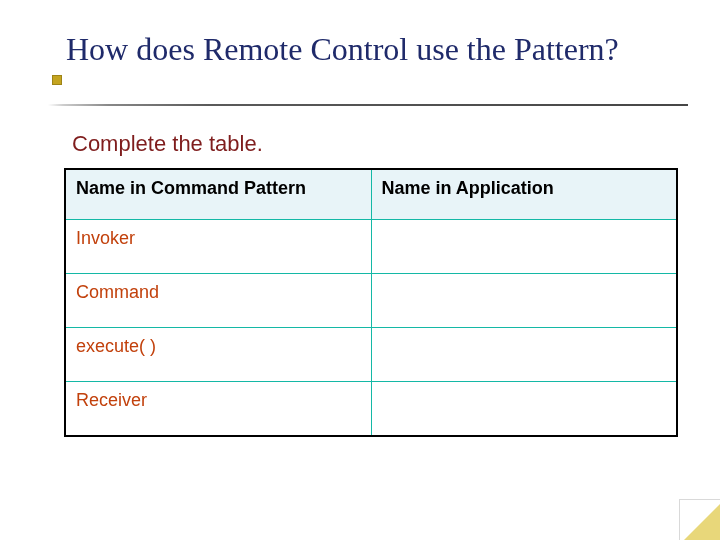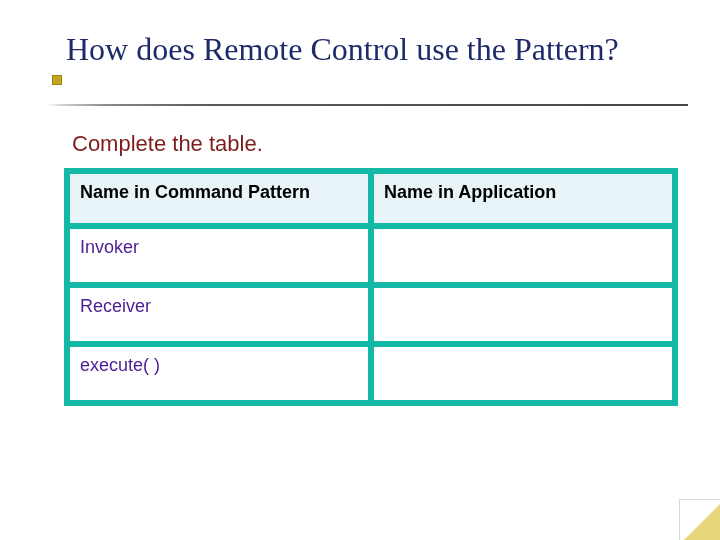--- a/index.html
+++ b/index.html
@@ -55,35 +55,35 @@
   }
   .table {
     position: absolute;
     left: 52px;
     top: 156px;
     width: 614px;
     border: 2px solid #000;
     border-collapse: collapse;
   }
   .table th, .table td {
-    border: 6px solid #14b8a6;
+    border: 1px solid #14b8a6;
     text-align: left;
     vertical-align: top;
     padding: 6px 10px 22px 10px;
   }
   .table th {
     background: #e8f4f8;
     font-weight: 700;
     font-size: 18px;
     color: #000;
     padding: 8px 10px 20px 10px;
   }
   .table td {
     font-size: 18px;
-    color: #4c1d95;
+    color: #c2410c;
     padding: 8px 10px 24px 10px;
   }
   .col-left { width: 50%; }
   .col-right { width: 50%; }
   .corner-fold {
     position: absolute;
     right: 0;
     bottom: 0;
     width: 0;
     height: 0;
@@ -123,23 +123,27 @@
       <th>Name in Command Pattern</th>
       <th>Name in Application</th>
     </tr>
   </thead>
   <tbody>
     <tr>
       <td>Invoker</td>
       <td></td>
     </tr>
     <tr>
-      <td>Receiver</td>
+      <td>Command</td>
       <td></td>
     </tr>
     <tr>
       <td>execute( )</td>
+      <td></td>
+    </tr>
+    <tr>
+      <td>Receiver</td>
       <td></td>
     </tr>
   </tbody>
 </table>
 
 <div class="corner-fold"></div>
 
 </body></html>

